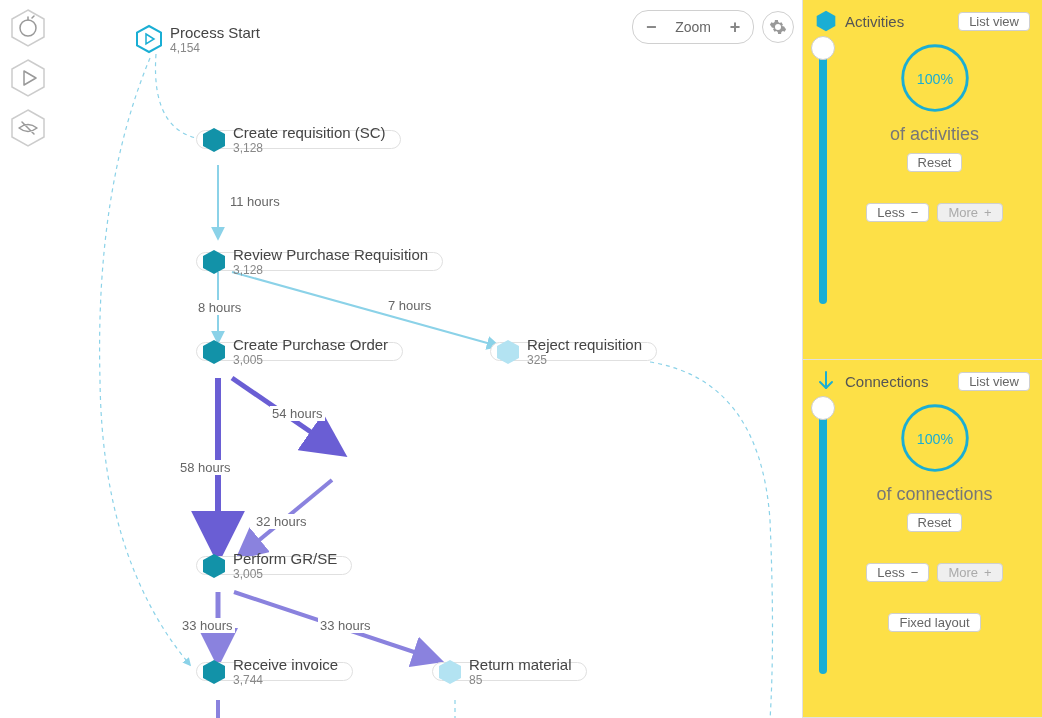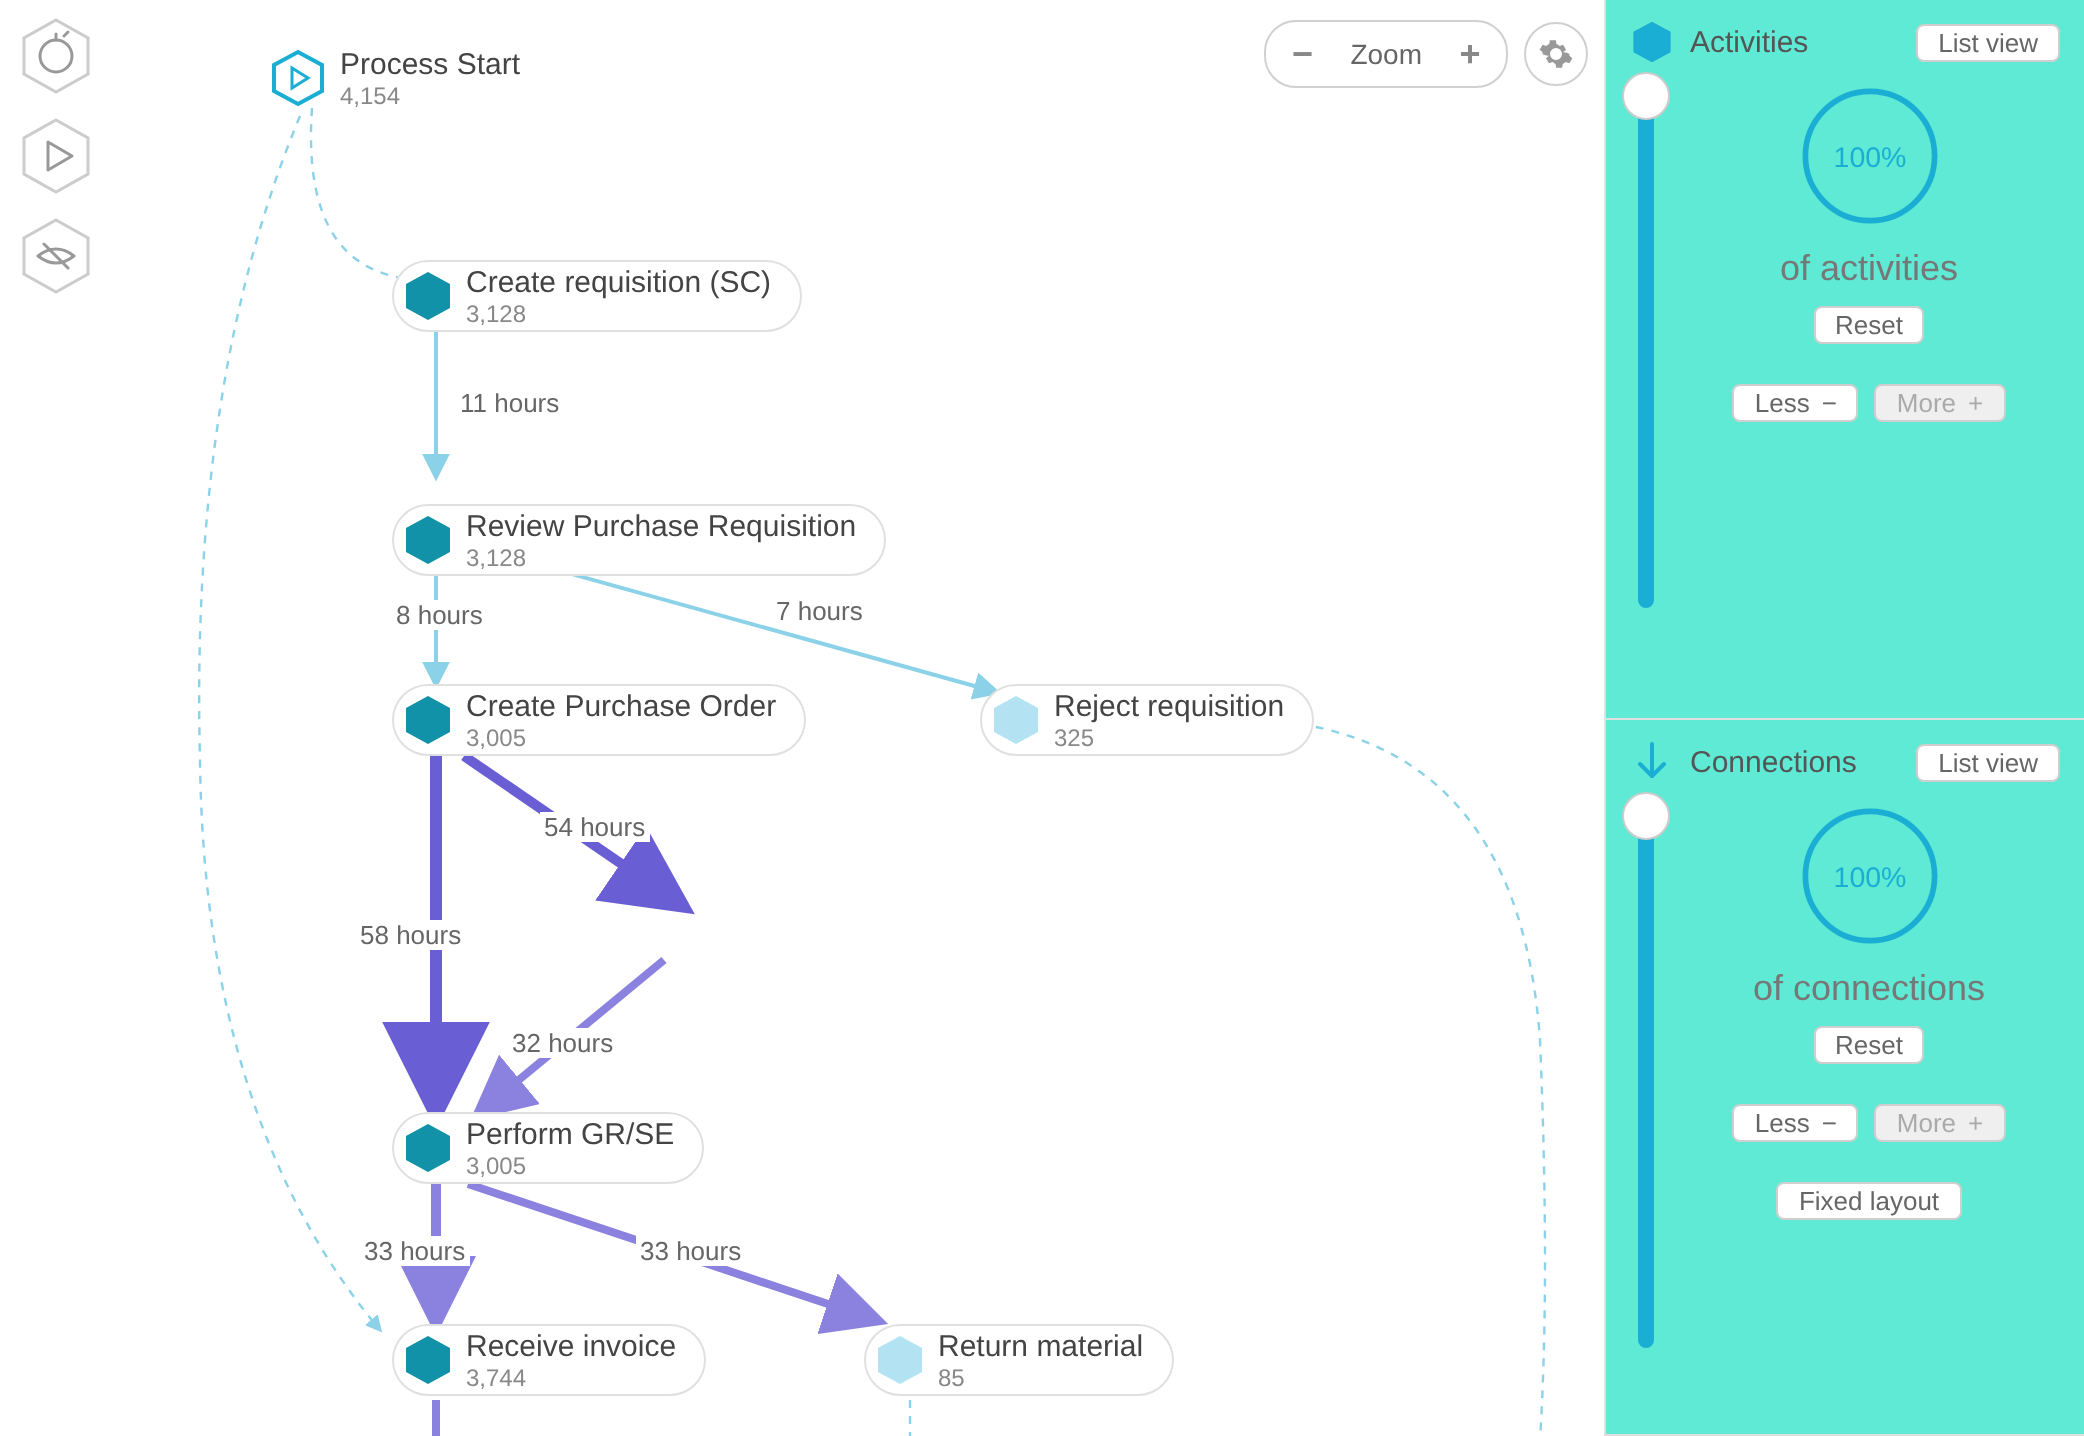--- a/index.html
+++ b/index.html
@@ -12,49 +12,49 @@
 .hex-svg .ico{fill:none;stroke:#999;stroke-width:1.5;stroke-linecap:round;stroke-linejoin:round}
 
 .zoom-bar{position:absolute;top:10px;right:248px;display:flex;align-items:center;gap:8px;z-index:10}
 .zoom-pill{display:flex;align-items:center;background:#fff;border:1px solid #d0d0d0;border-radius:16px;padding:4px 2px}
 .zoom-btn{width:32px;height:24px;display:flex;align-items:center;justify-content:center;color:#888;font-size:18px;font-weight:bold;cursor:pointer}
 .zoom-label{padding:0 8px;font-size:14px;color:#666}
 .gear-btn{width:32px;height:32px;display:flex;align-items:center;justify-content:center;background:#fff;border:1px solid #d0d0d0;border-radius:50%;cursor:pointer}
 
 .canvas{position:absolute;top:0;left:0;right:240px;bottom:0}
 .canvas svg{width:100%;height:100%}
-.node{position:absolute;display:flex;align-items:center;gap:6px;background:#fff;border:1px solid #e0e0e0;border-radius:18px;padding:4px 14px 4px 4px;height:36px}
+.node{position:absolute;display:flex;align-items:center;gap:6px;background:#fff;border:1px solid #e0e0e0;border-radius:18px;padding:4px 14px 4px 4px;height:19px}
 .node .hex{width:26px;height:26px;flex:0 0 26px}
 .node .hex polygon{stroke-width:0}
 .hex-dark polygon{fill:#1292a8}
 .hex-light polygon{fill:#b3e3f2}
 .node-label{font-size:15px;color:#444;line-height:1;white-space:nowrap}
 .node-count{font-size:12px;color:#888;line-height:1;margin-top:2px}
 .start-node{position:absolute;display:flex;align-items:center;gap:6px}
 .start-node .hex{width:30px;height:30px}
 .start-node .hex polygon{fill:#fff;stroke:#1aaed4;stroke-width:2}
 .start-node .play{fill:none;stroke:#1aaed4;stroke-width:1.5}
 .edge-label{position:absolute;font-size:13px;color:#666;background:#fff;padding:0 2px}
 
-.right-panel{position:absolute;top:0;right:0;bottom:0;width:240px;background:#5eead4;border-left:1px solid #e0e0e0;display:flex;flex-direction:column}
+.right-panel{position:absolute;top:0;right:0;bottom:0;width:240px;background:#fde047;border-left:1px solid #e0e0e0;display:flex;flex-direction:column}
 .panel-section{border-bottom:1px solid #e0e0e0;padding:10px 12px;display:flex;flex-direction:column}
 .panel-header{display:flex;align-items:center;gap:8px;margin-bottom:8px}
 .panel-header .ph-icon{width:22px;height:22px;flex:0 0 22px}
 .panel-header .ph-title{font-size:15px;color:#555;flex:1}
 .btn{background:#fff;border:1px solid #cfcfcf;border-radius:4px;padding:1px 10px;font-size:13px;color:#666;cursor:pointer;display:inline-flex;align-items:center;gap:6px}
 .btn.disabled{background:#efefef;color:#aaa;cursor:default}
 .panel-body{display:flex;gap:12px;margin-bottom:8px;padding-left:4px}
 .slider-v{position:relative;width:8px;height:260px;background:#1aaed4;border-radius:4px;margin-top:4px}
 .slider-thumb{position:absolute;top:-8px;left:-8px;width:24px;height:24px;background:#fff;border:1px solid #ccc;border-radius:50%}
 .gauge-wrap{flex:1;display:flex;flex-direction:column;align-items:center;gap:8px}
 .gauge{width:76px;height:76px}
 .gauge circle{fill:none;stroke:#1aaed4;stroke-width:3}
 .gauge text{fill:#1aaed4;font-size:15px;text-anchor:middle;dominant-baseline:middle}
 .gauge-label{font-size:18px;color:#777}
-.btn-row{display:flex;justify-content:center;gap:8px;margin-top:12px}
+.btn-row{display:flex;justify-content:center;gap:8px;margin-top:23px}
 .arrow-down-icon polyline{fill:none;stroke:#1aaed4;stroke-width:2;stroke-linecap:round;stroke-linejoin:round}
 </style>
 </head>
 <body>
 
 <div class="left-toolbar">
   <div class="hex-btn">
     <svg class="hex-svg" viewBox="0 0 40 40">
         <polygon points="20,2 36,11 36,29 20,38 4,29 4,11"></polygon>
         <circle class="ico" cx="20" cy="20" r="8"></circle>

